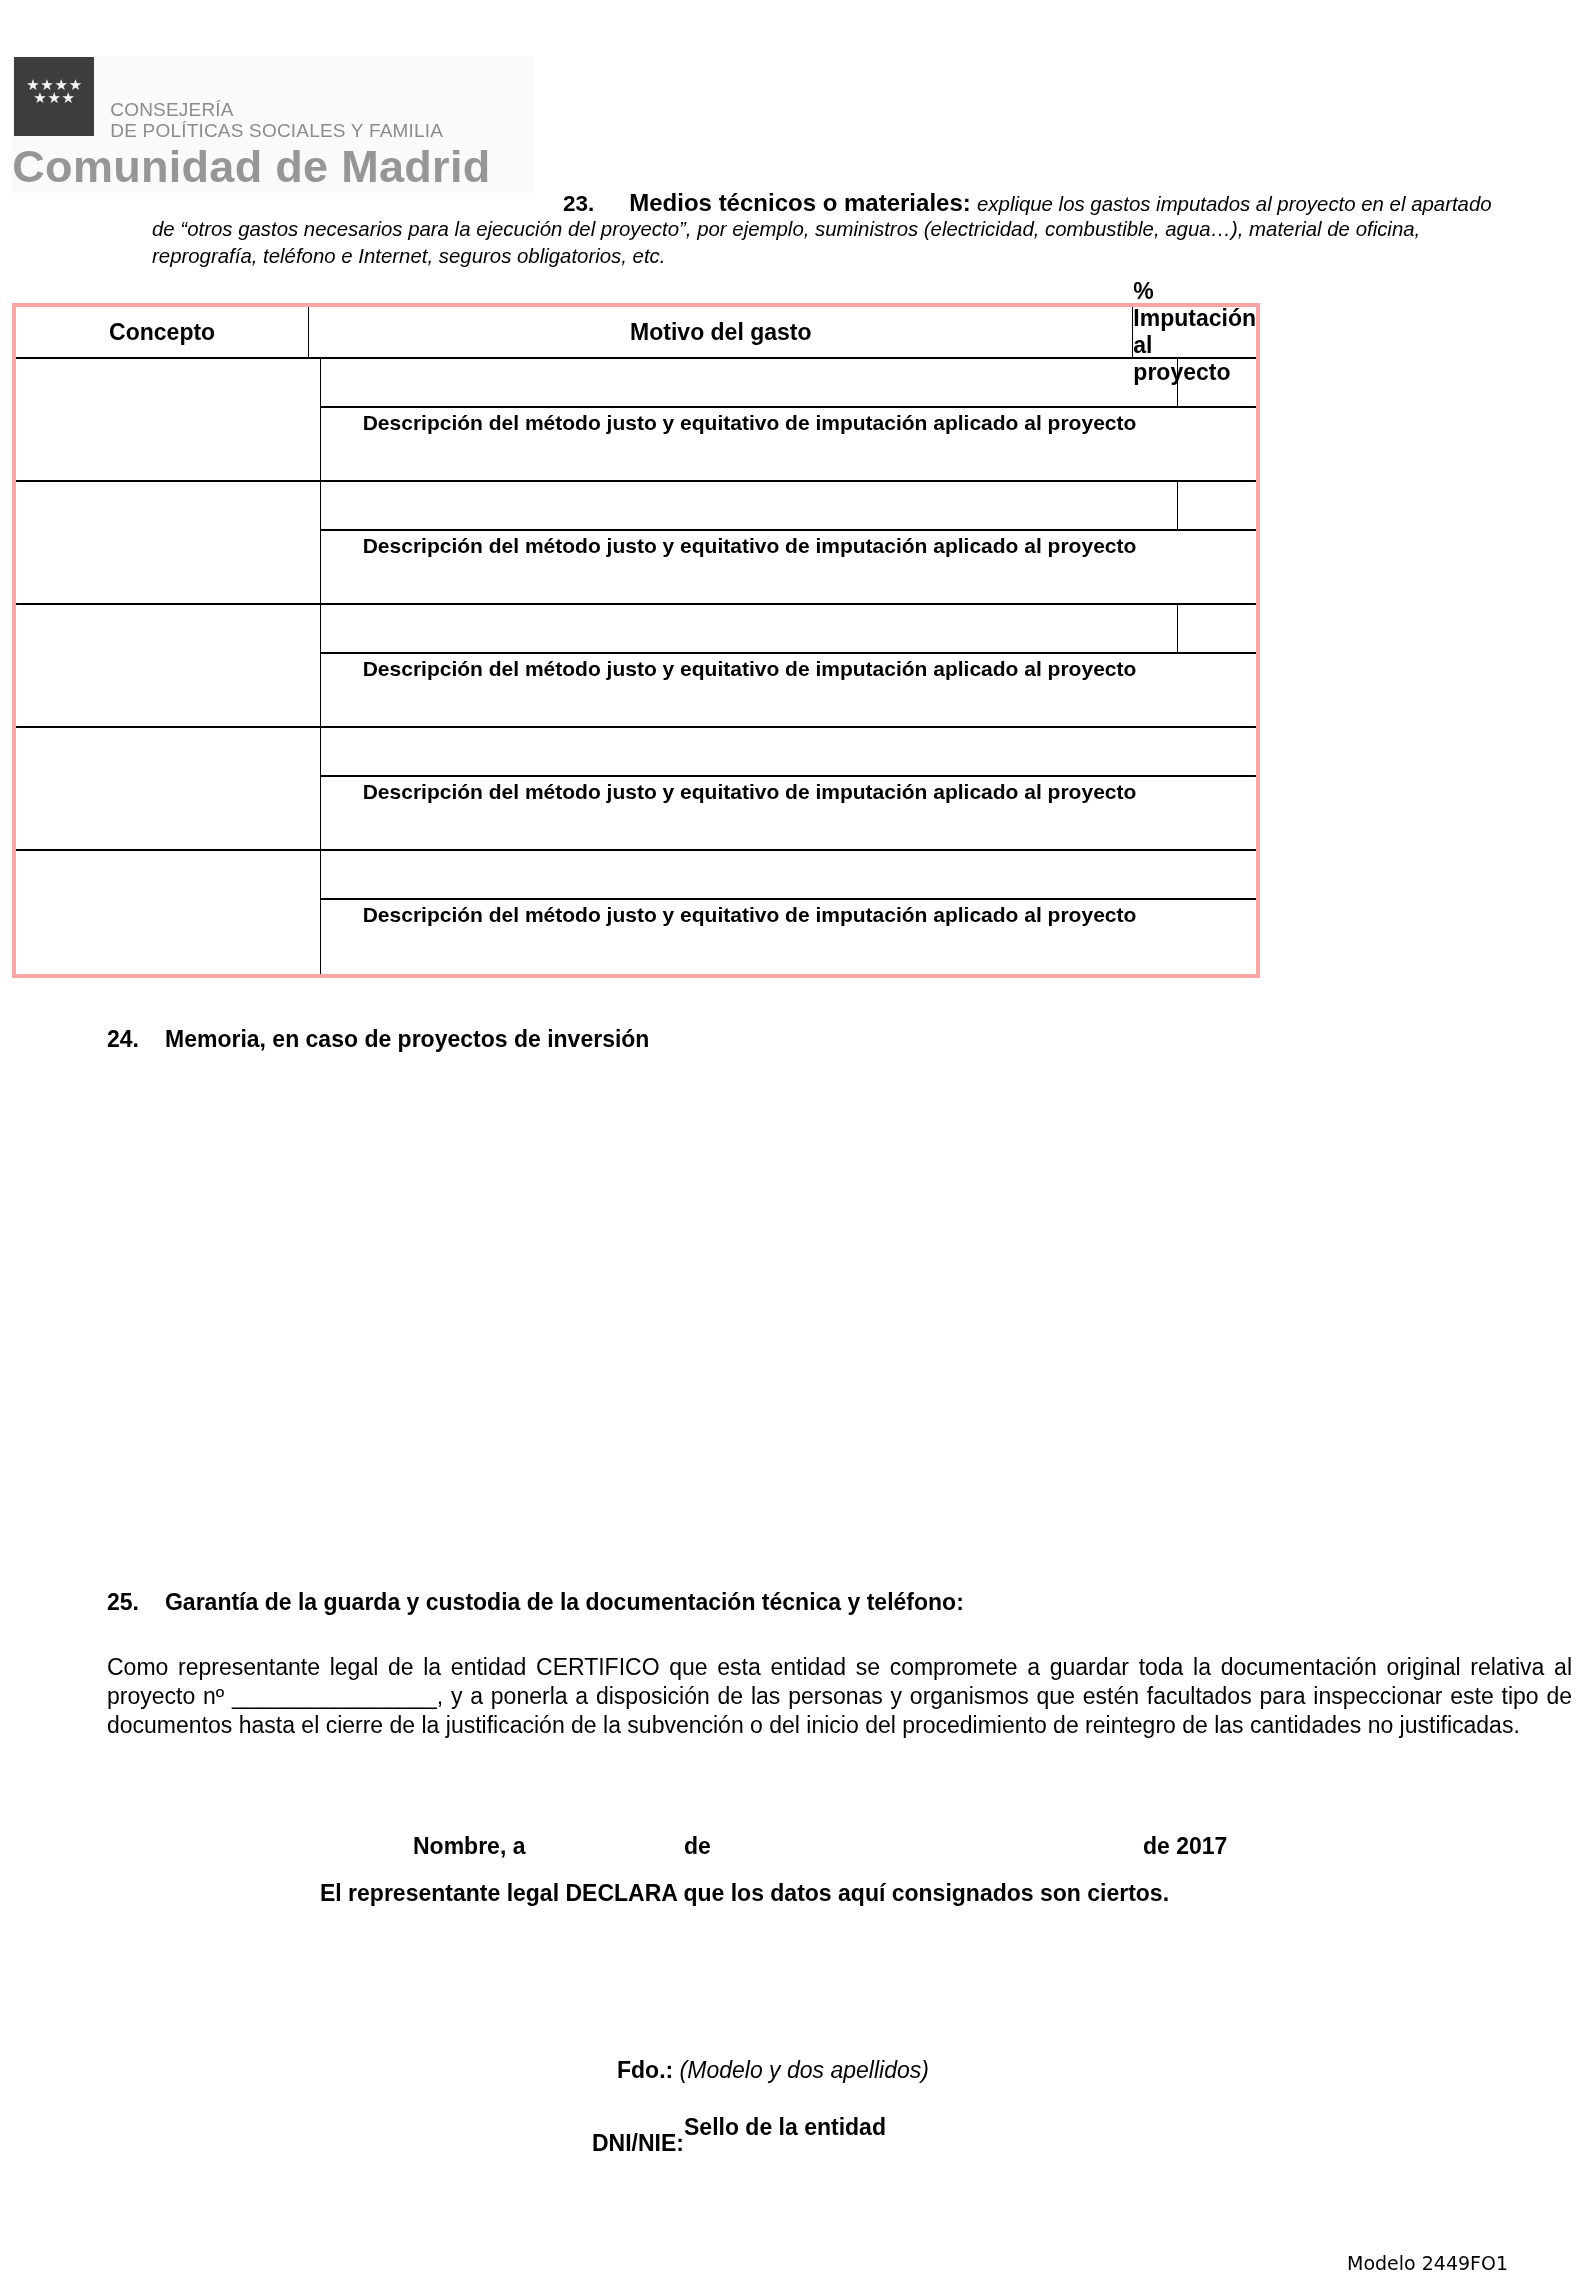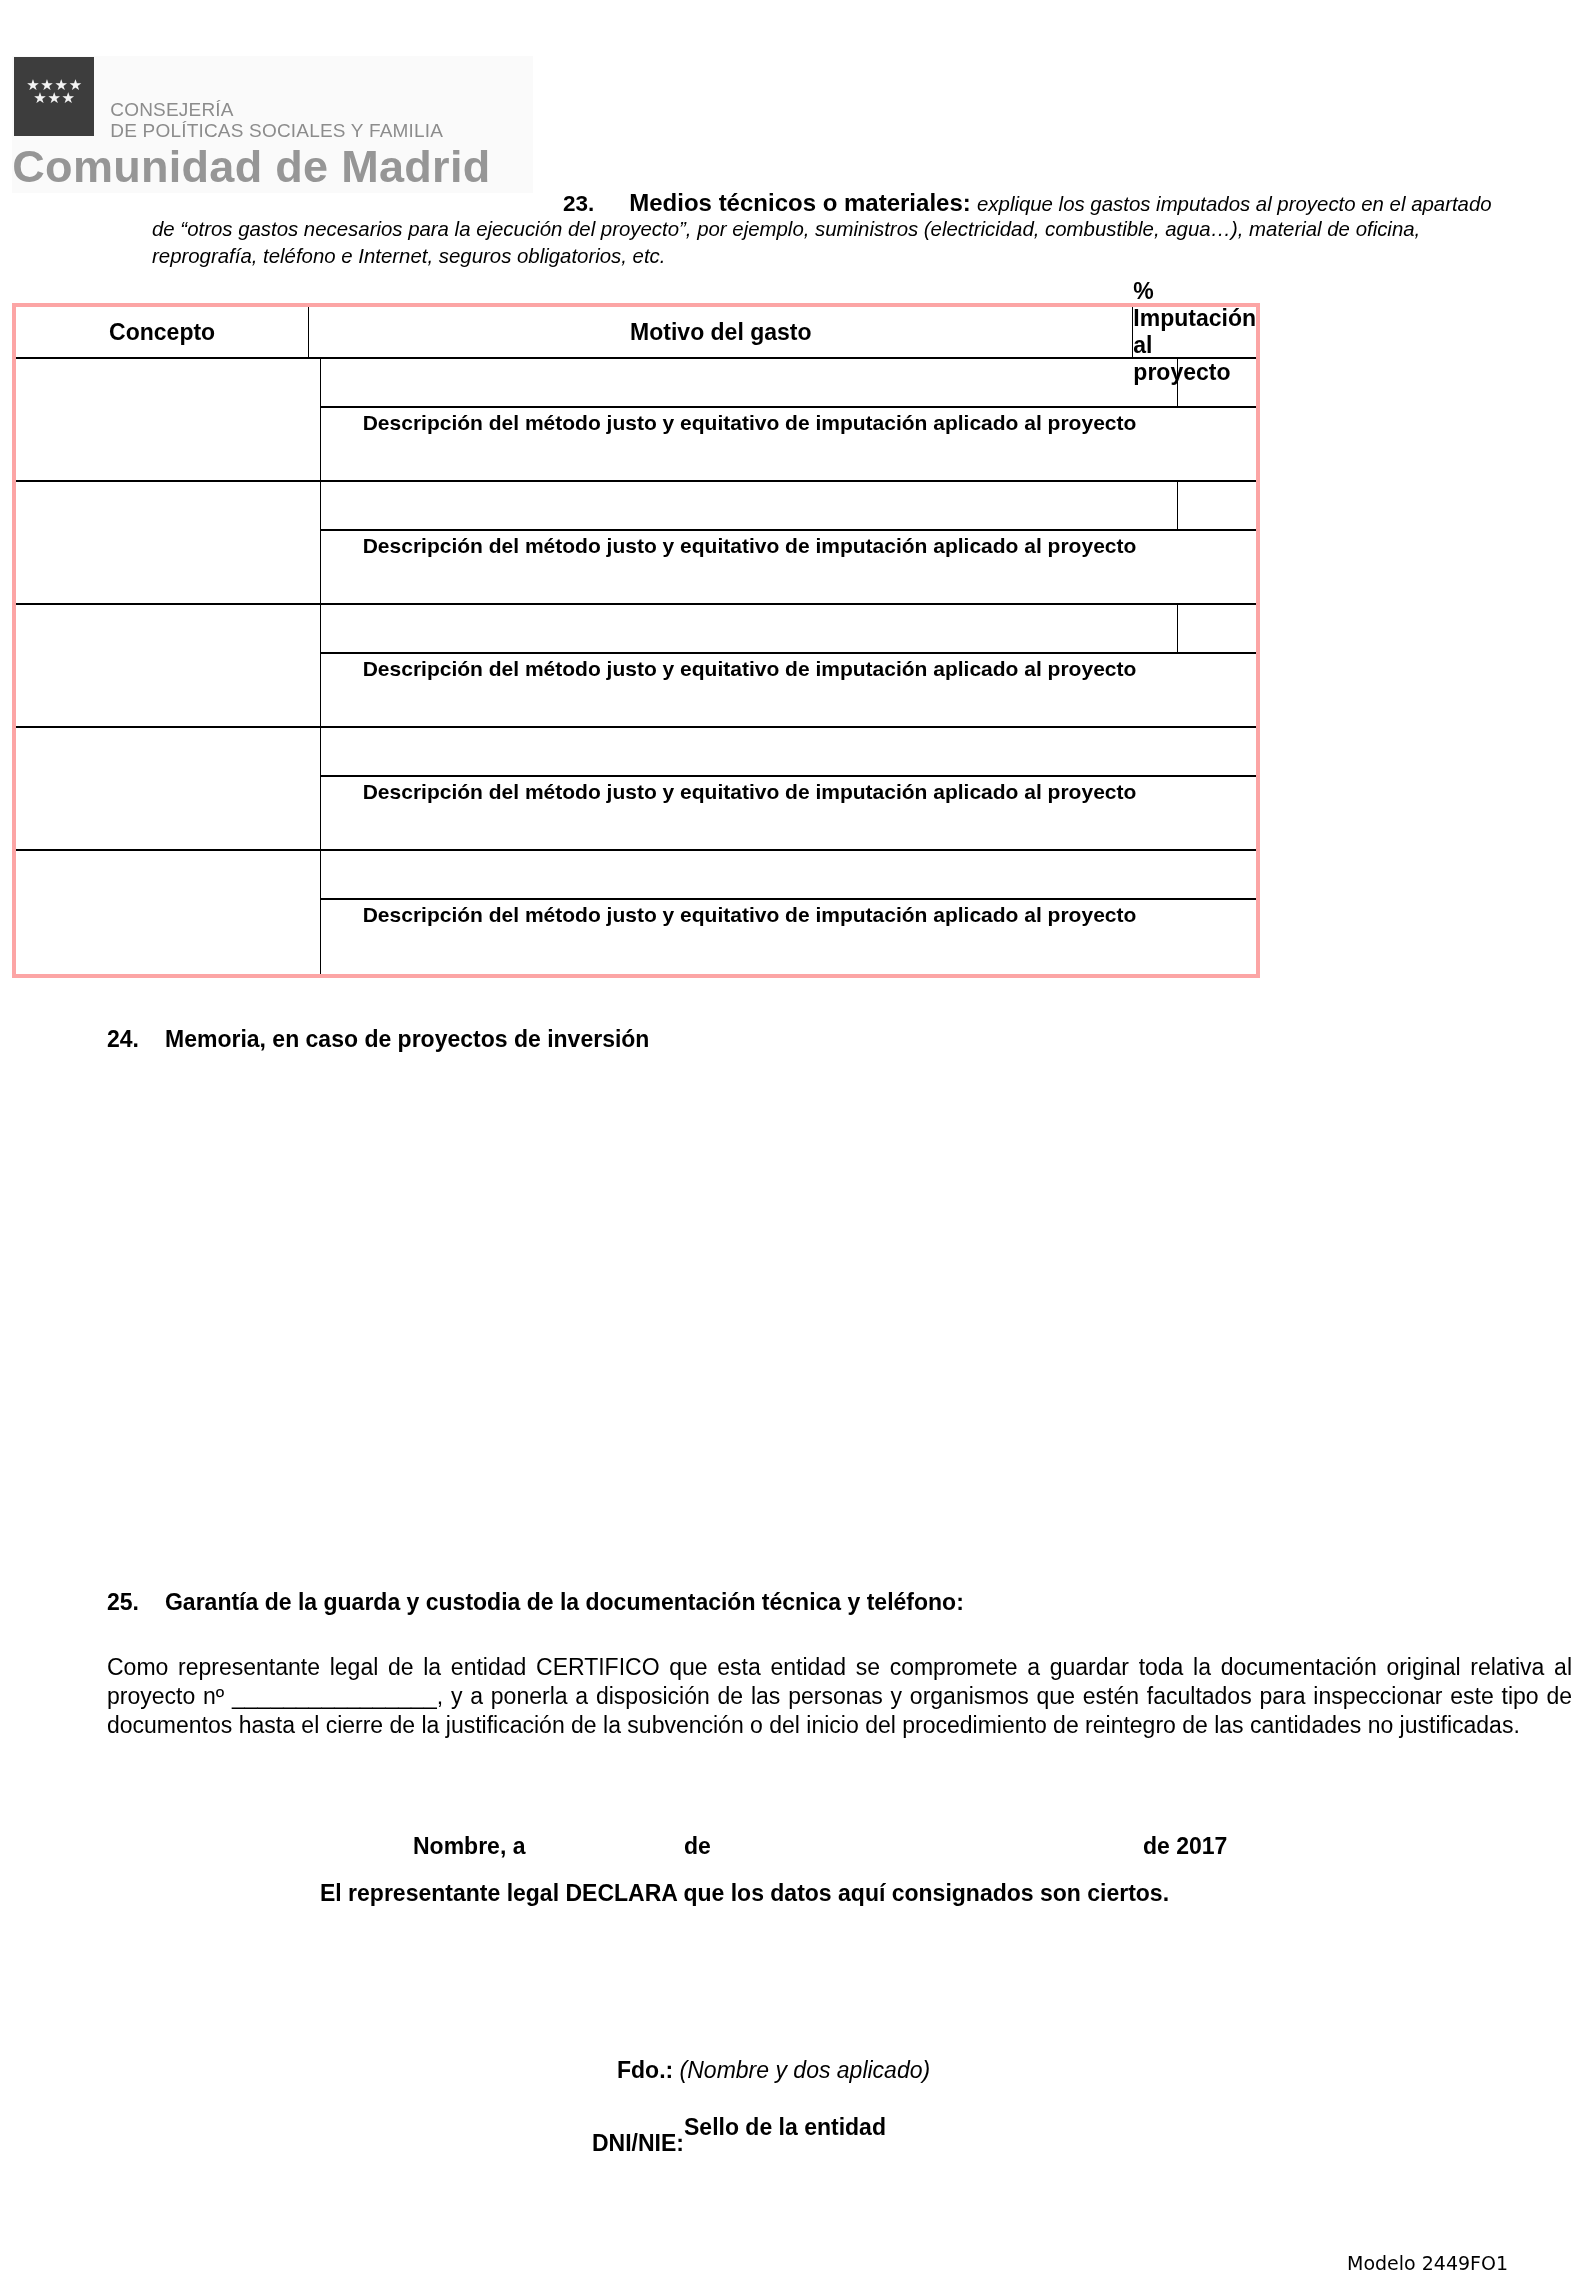--- a/index.html
+++ b/index.html
@@ -161,19 +161,19 @@
 <div class="abs date-line" style="left:413px;">Nombre, a</div>
 <div class="abs date-line" style="left:545px; width:123px; height:27px;"></div>
 <div class="abs date-line" style="left:684px;">de</div>
 <div class="abs date-line" style="left:736px; width:341px; height:27px;"></div>
 <div class="abs date-line" style="left:1143px;">de 2017</div>
 
 <div class="abs declara">El representante legal DECLARA que los datos aquí consignados son ciertos.</div>
 
 <div class="abs fdo">
   <b>Fdo.:</b>
-  <i>(Nombre y dos aplicado)</i>
+  <i>(Modelo y dos apellidos)</i>
 </div>
 <div class="abs dni">DNI/NIE:</div>
 <div class="abs sello">Sello de la entidad</div>
 
 <div class="abs modelo">Modelo 2449FO1</div>
 
 
 </body></html>

